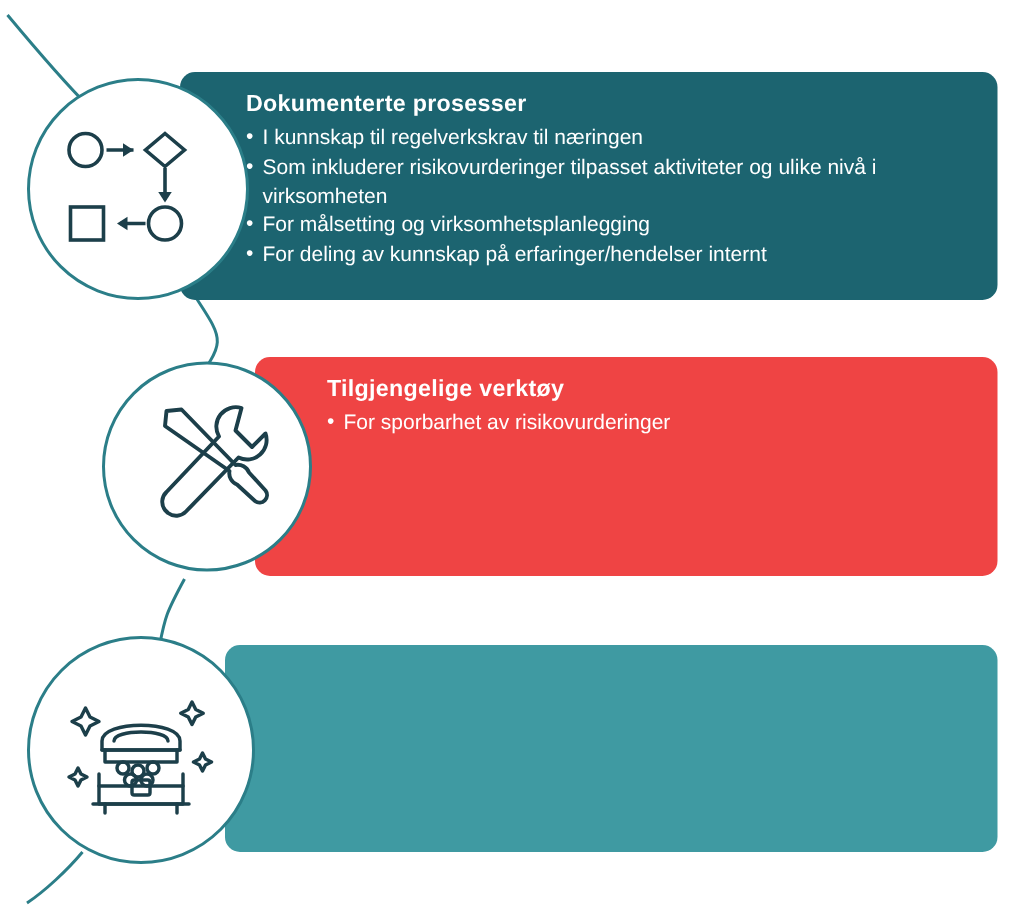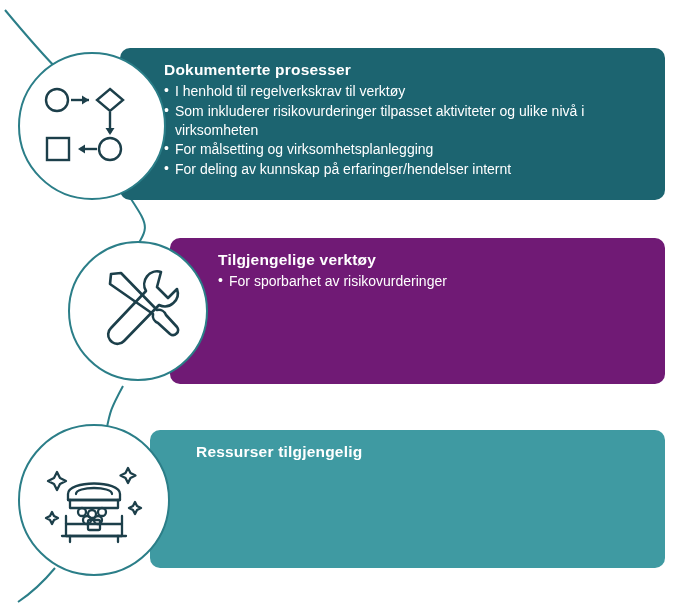--- a/index.html
+++ b/index.html
@@ -98,21 +98,21 @@
     <path d="M 131 199 C 150 228, 150 228, 128 258" fill="none" stroke="#2b7e88" stroke-width="2"></path>
     <path d="M 123 386 C 110 410, 110 412, 106 432" fill="none" stroke="#2b7e88" stroke-width="2"></path>
     <path d="M 55 568 C 45 580, 30 594, 18 602" fill="none" stroke="#2b7e88" stroke-width="2"></path>
   </svg>
 
   <div class="block">
 
     <div class="panel" style="left:120px; top:48px; width:545px; height:152px; background:#1c6470;">
       <h2 class="panel-title">Dokumenterte prosesser</h2>
       <ul class="bullets">
-        <li>I henhold til regelverkskrav til verktøy</li>
+        <li>I kunnskap til regelverkskrav til næringen</li>
         <li>Som inkluderer risikovurderinger tilpasset aktiviteter og ulike nivå i virksomheten</li>
         <li>For målsetting og virksomhetsplanlegging</li>
         <li>For deling av kunnskap på erfaringer/hendelser internt</li>
       </ul>
     </div>
 
     <div class="circle" style="left:18px; top:52px; width:148px; height:148px; border:2px solid #2b7e88;">
       <div class="icon-wrap">
         <svg width="104" height="90" viewBox="0 0 104 90">
           <g fill="none" stroke="#1c3f4a" stroke-width="2.4">
@@ -127,21 +127,21 @@
             <path d="M 38 68 l 7 -4.5 l 0 9 Z" fill="#1c3f4a" stroke="none"></path>
             <rect x="7" y="57" width="22" height="22"></rect>
           </g>
         </svg>
       </div>
     </div>
   </div>
 
   <div class="block">
 
-    <div class="panel" style="left:170px; top:238px; width:495px; height:146px; background:#701a75; padding-left:48px;">
+    <div class="panel" style="left:170px; top:238px; width:495px; height:146px; background:#ef4444; padding-left:48px;">
       <h2 class="panel-title">Tilgjengelige verktøy</h2>
       <ul class="bullets">
         <li>For sporbarhet av risikovurderinger</li>
       </ul>
     </div>
 
     <div class="circle" style="left:68px; top:241px; width:140px; height:140px; border:2px solid #2b7e88;">
       <div class="icon-wrap">
         <svg width="98" height="98" viewBox="0 0 98 98">
           <g fill="none" stroke="#1c3f4a" stroke-width="2.6" stroke-linejoin="round" stroke-linecap="round">
@@ -166,21 +166,20 @@
                      L 21 22 Z"></path>
           </g>
         </svg>
       </div>
     </div>
   </div>
 
   <div class="block">
 
     <div class="panel" style="left:150px; top:430px; width:515px; height:138px; background:#3f9aa2; padding-left:46px;">
-      <h2 class="panel-title">Ressurser tilgjengelig</h2>
     </div>
 
     <div class="circle" style="left:18px; top:424px; width:152px; height:152px; border:2px solid #2b7e88;">
       <div class="icon-wrap">
         <svg width="108" height="100" viewBox="0 0 108 100">
           <g fill="none" stroke="#1c3f4a" stroke-width="2.3" stroke-linejoin="round" stroke-linecap="round">
 
             <path d="M 17 22 l 3 6 l 6 3 l -6 3 l -3 6 l -3 -6 l -6 -3 l 6 -3 Z"></path>
             <path d="M 88 18 l 2.5 5 l 5 2.5 l -5 2.5 l -2.5 5 l -2.5 -5 l -5 -2.5 l 5 -2.5 Z"></path>
             <path d="M 95 52 l 2 4 l 4 2 l -4 2 l -2 4 l -2 -4 l -4 -2 l 4 -2 Z"></path>

